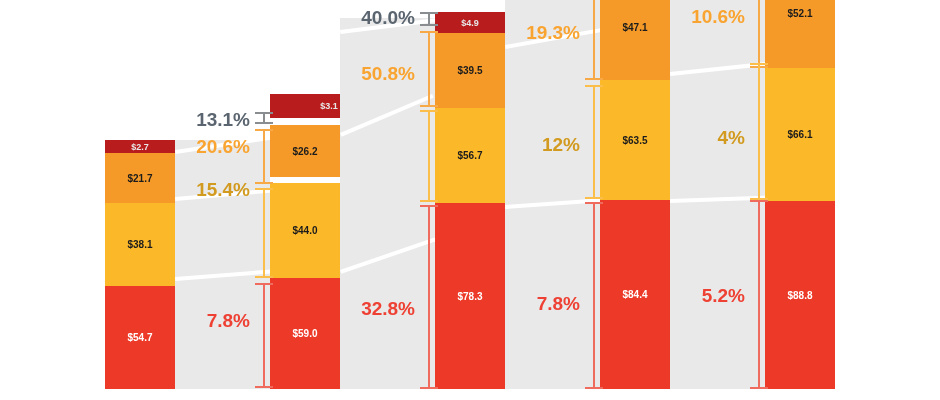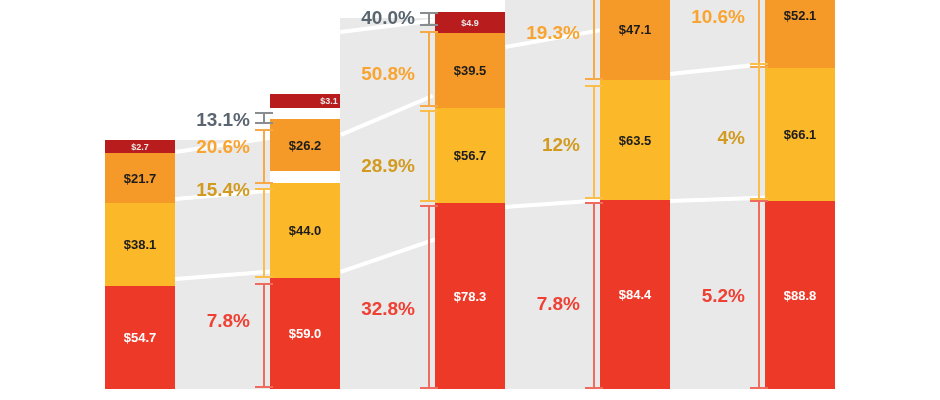--- a/index.html
+++ b/index.html
@@ -12,21 +12,21 @@
 
   
   .gap-panel{position:absolute;background:#e9e9e9;}
 
   
   .ribbon{position:absolute;background:#ffffff;transform-origin:0 0;}
 
   
   .bar{position:absolute;width:70px;}
   .seg{position:absolute;left:0;width:70px;display:flex;align-items:center;justify-content:center;box-sizing:border-box;}
-  .seg span{font-size:13px;font-weight:bold;letter-spacing:0px;white-space:nowrap;}
+  .seg span{font-size:10px;font-weight:bold;letter-spacing:0px;white-space:nowrap;}
   .seg.red{background:#ed3a28;}
   .seg.red span{color:#ffffff;}
   .seg.yellow{background:#fbb829;}
   .seg.yellow span{color:#1c1c1c;}
   .seg.orange{background:#f59a28;}
   .seg.orange span{color:#1c1c1c;}
   .seg.grey{background:#b91c1c;}
   .seg.grey span{color:#e8e8e8;font-size:9px;}
 
   
@@ -81,24 +81,24 @@
       </div>
     <div class="seg yellow" style="top:203px;height:83px;">
       <span>$38.1</span>
       </div>
     <div class="seg red" style="top:286px;height:103px;">
       <span>$54.7</span>
       </div>
   </div>
 
   <div class="bar" style="left:270px;top:0;height:400px;">
-    <div class="seg grey" style="top:94px;height:14px;padding-left:48px;">
+    <div class="seg grey" style="top:94px;height:24px;padding-left:48px;">
       <span>$3.1</span>
       </div>
-    <div class="seg orange" style="top:119px;height:52px;">
+    <div class="seg orange" style="top:125px;height:52px;">
       <span>$26.2</span>
       </div>
     <div class="seg yellow" style="top:183px;height:95px;">
       <span>$44.0</span>
       </div>
     <div class="seg red" style="top:278px;height:111px;">
       <span>$59.0</span>
       </div>
   </div>
 
@@ -188,23 +188,20 @@
 
   <div class="growth g-orange" style="left:345px;top:61px;width:70px;height:26px;">
     <span>50.8%</span>
     </div>
   <div class="bracket b-orange" style="left:420px;top:31px;height:76px;">
     <div class="stem"></div>
     <div class="cap top"></div>
     <div class="cap bot"></div>
     </div>
 
-  <div class="growth g-yellow" style="left:345px;top:153px;width:70px;height:26px;">
-    <span>28.9%</span>
-    </div>
   <div class="bracket b-yellow" style="left:420px;top:110px;height:92px;">
     <div class="stem"></div>
     <div class="cap top"></div>
     <div class="cap bot"></div>
     </div>
 
   <div class="growth g-red" style="left:345px;top:296px;width:70px;height:26px;text-align:center;">
     <span>32.8%</span>
     </div>
   <div class="bracket b-red" style="left:420px;top:205px;height:184px;">

